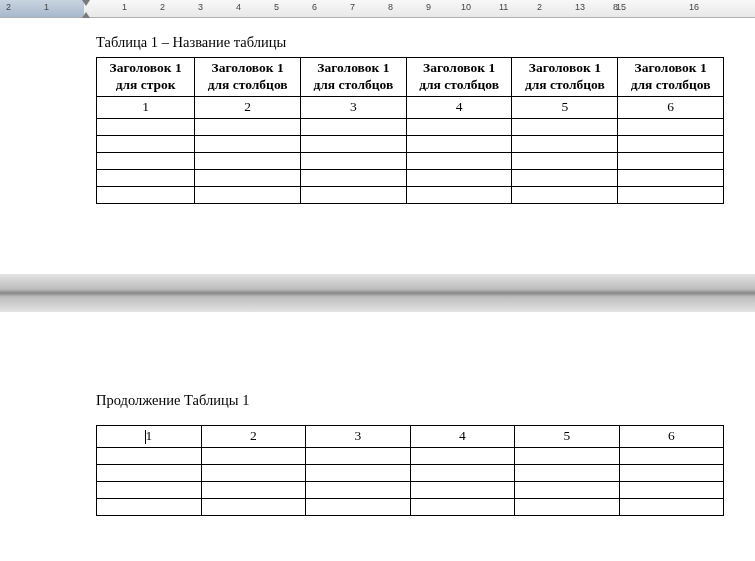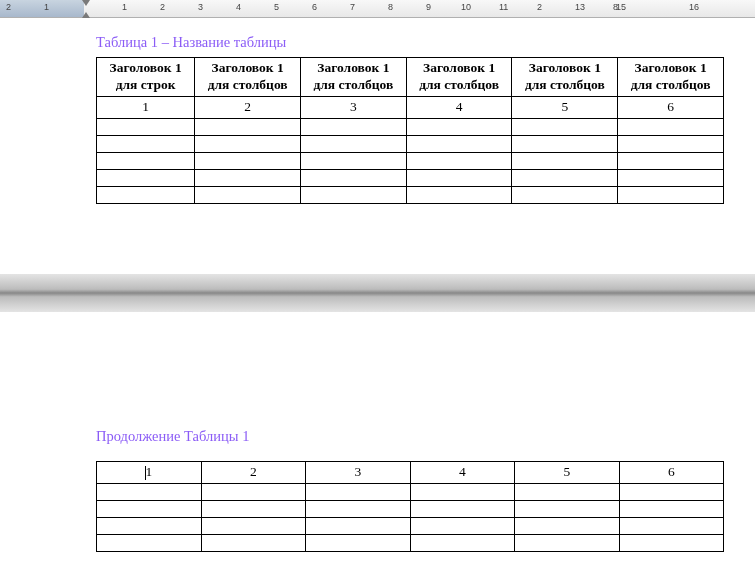--- a/index.html
+++ b/index.html
@@ -60,21 +60,21 @@
       background: #fff;
       padding: 16px 0 0 0;
     }
     .page-content {
       margin-left: 96px;
       margin-right: 20px;
     }
     .table-caption {
       font-size: 14.5px;
       margin-bottom: 6px;
-      color: #8b5cf6;
+      color: #000000;
     }
     table {
       border-collapse: collapse;
       width: 628px;
     }
     th, td {
       border: 1px solid #000;
       text-align: center;
       font-size: 13.5px;
       font-weight: normal;
@@ -90,21 +90,21 @@
     }
     .empty-row td {
       height: 17px;
     }
     .page-break {
       height: 38px;
       background: linear-gradient(to bottom, #e4e4e4 0%, #bcbcbc 40%, #888 50%, #bcbcbc 60%, #e4e4e4 100%);
       margin-top: 70px;
     }
     .page2 {
-      padding-top: 116px;
+      padding-top: 80px;
     }
     .cursor-cell {
       position: relative;
     }
     .text-cursor {
       display: inline-block;
       width: 1px;
       height: 14px;
       background: #000;
       vertical-align: middle;

